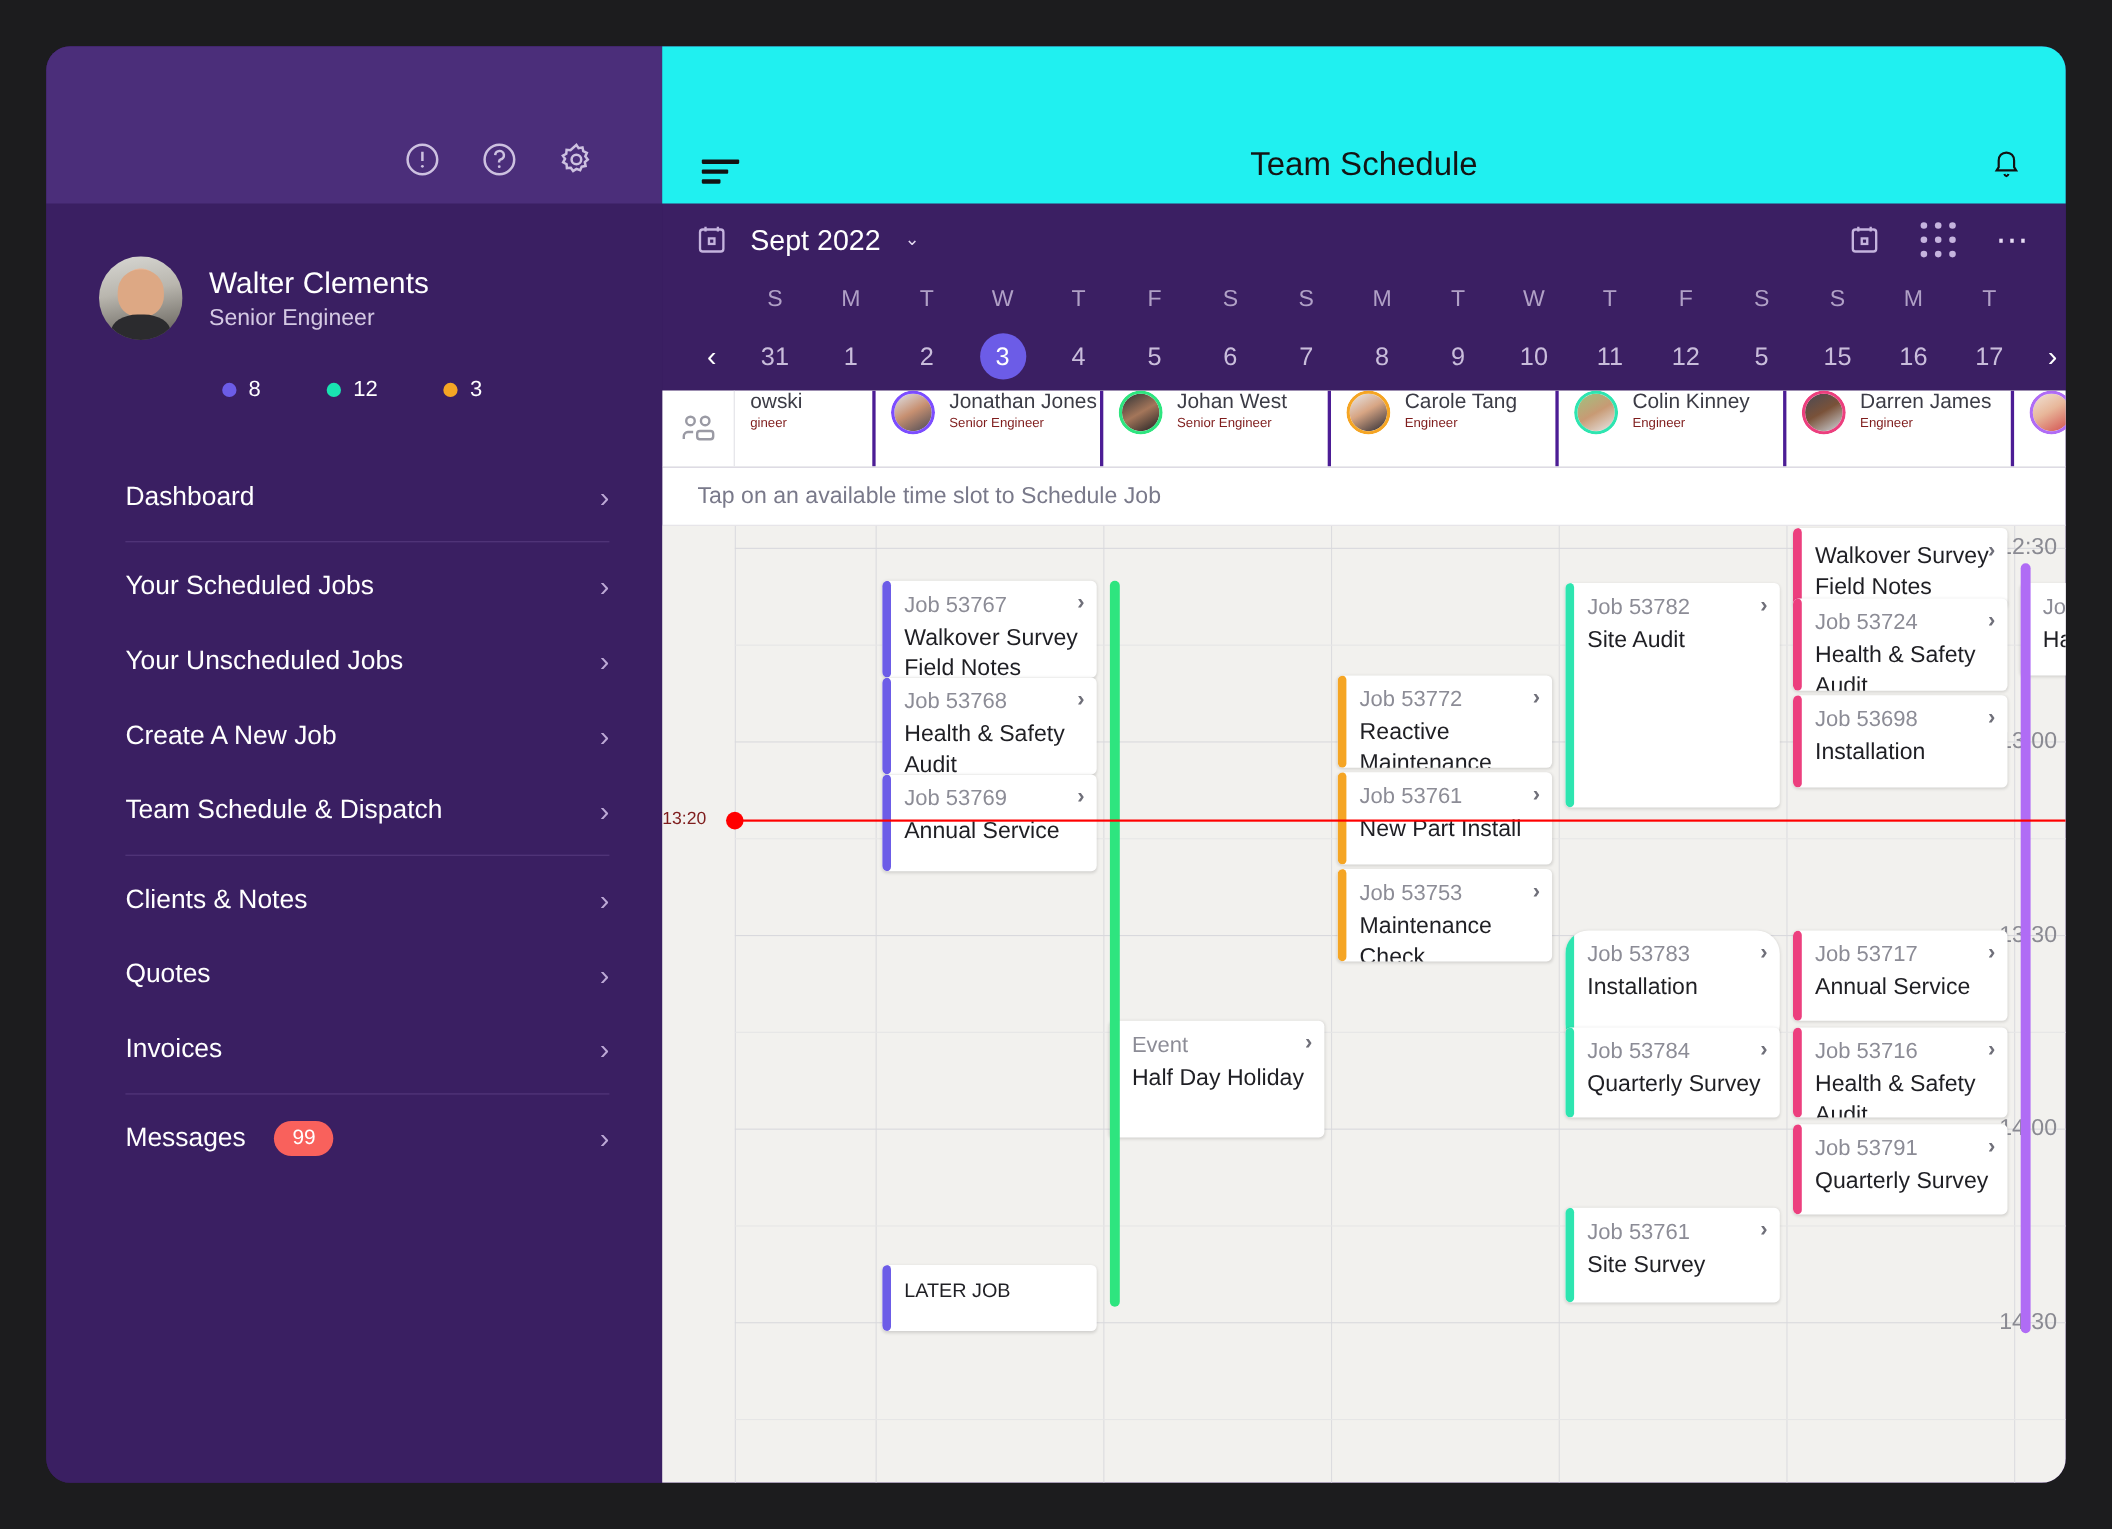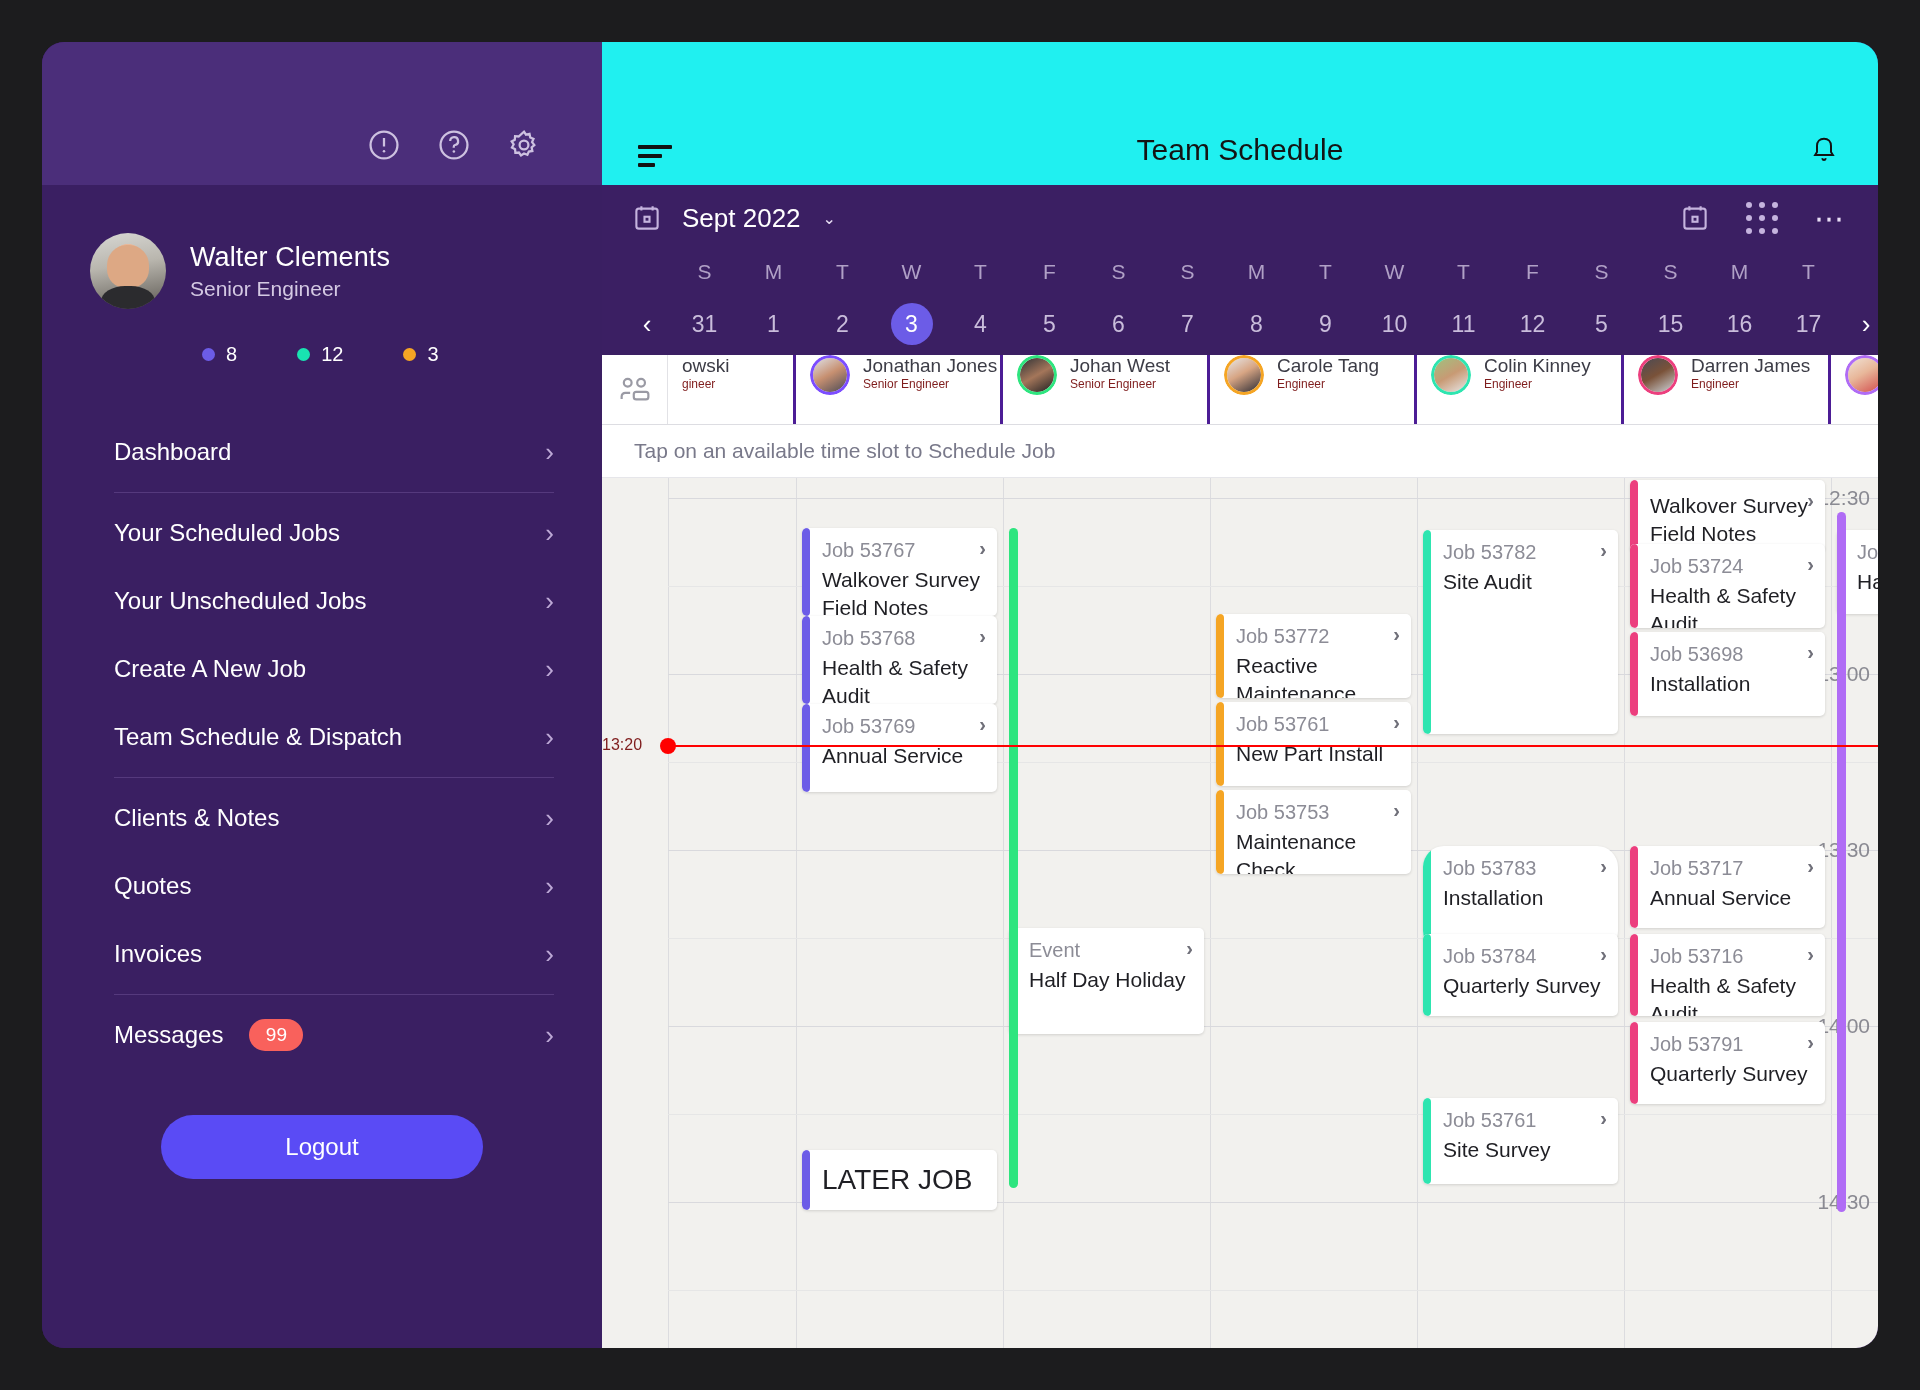--- a/index.html
+++ b/index.html
@@ -194,21 +194,21 @@
   .job {
     position:absolute; background:#fff; border-radius:5px;
     box-shadow:0 1px 3px rgba(0,0,0,.14);
     overflow:hidden; z-index:3;
   }
   .job .bar { position:absolute; left:0; top:0; bottom:0; width:8px; border-radius:4px; }
   .job .inner { padding:9px 10px 0 20px; position:relative; height:100%; }
   .job .jid { color:#8c8c96; font-size:20px; line-height:1.3; }
   .job .jtitle { color:#1f1f24; font-size:21px; line-height:1.32; margin-top:3px; }
   .job .arw { position:absolute; right:11px; top:9px; color:#6f6f79; font-size:20px; font-weight:bold; }
-  .job.small .jtitle { font-size:28px; }
+  .job.small .jtitle { font-size:18px; }
 
   .colstripe { position:absolute; width:9px; border-radius:5px; z-index:4; }
 </style>
 </head>
 <body>
 
 <div id="device">
 
   <aside class="sidebar">
 
@@ -296,23 +296,20 @@
         <div class="nav-sep"></div>
         <div class="nav-item">
           <span class="msg-row">
             <span>Messages</span>
             <span class="badge">99</span>
           </span>
           <span class="chev">›</span>
         </div>
       </nav>
 
-    <div class="logout-wrap">
-      <button class="logout">Logout</button>
-    </div>
   </aside>
 
   <section class="main">
 
     <div class="app-header">
       <div class="hamb">
           <i></i>
           <i></i>
           <i></i>
         </div>

